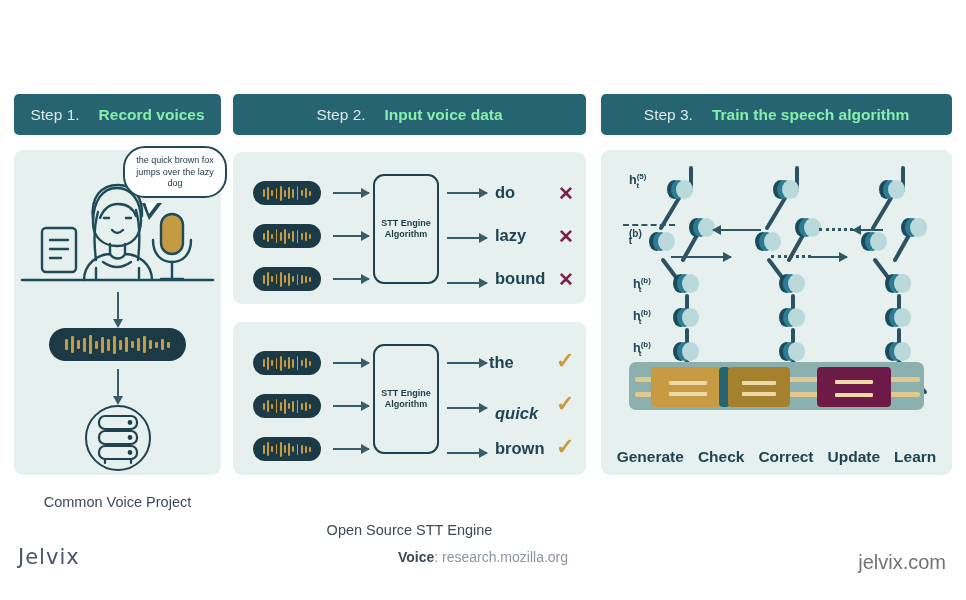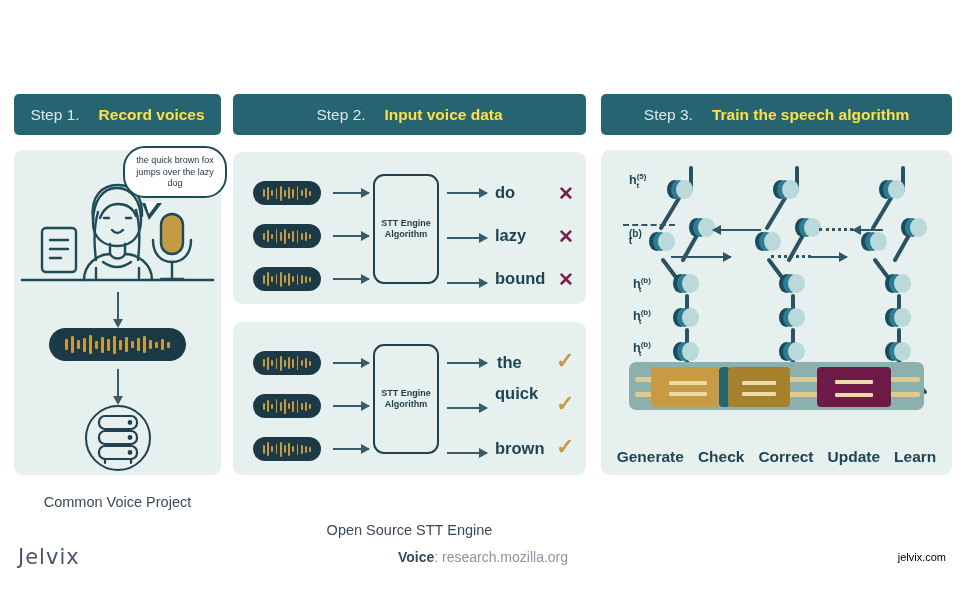--- a/index.html
+++ b/index.html
@@ -32,21 +32,21 @@
     background: #266471;
     border-radius: 5px;
     display: flex;
     align-items: center;
     justify-content: center;
     color: #eef4f5;
     font-size: 15.5px;
     white-space: nowrap;
   }
   .step-bar .lite { font-weight: 400; color: #dce9ec; }
-  .step-bar .bold { font-weight: 700; color: #fde047; margin-left: 19px; }
+  .step-bar .bold { font-weight: 700; color: #86efac; margin-left: 19px; }
   #bar1 { left: 14px;  top: 94px; width: 207px; }
   #bar2 { left: 233px; top: 94px; width: 353px; }
   #bar3 { left: 601px; top: 94px; width: 351px; }
 
   
   .panel {
     position: absolute;
     background: #e6f0ee;
     border-radius: 9px;
   }
@@ -74,21 +74,21 @@
     font-family: "DejaVu Sans", sans-serif;
     letter-spacing: 1px;
   }
   .source {
     position: absolute; left: 0; top: 549px; width: 966px;
     text-align: center; font-size: 14px; color: #8a94a3;
   }
   .source b { color: #3b4a58; font-weight: 700; }
   .site {
     position: absolute; right: 20px; top: 551px;
-    font-size: 11px; color: #000000;
+    font-size: 20px; color: #737373;
   }
 
   
   .p1-wrap { position: absolute; left: 0; top: 0; width: 207px; height: 325px; }
   .bubble {
     position: absolute;
     left: 109px; top: -4px;
     width: 104px; min-height: 48px;
     background: #ffffff;
     border: 2px solid #1f4b58;
@@ -460,42 +460,42 @@
           <i style="height:12px"></i>
           <i style="height:9px"></i>
         <i style="height:14px"></i>
           <i style="height:6px"></i>
           <i style="height:10px"></i>
           <i style="height:5px"></i>
       </div>
       <div class="arrow-h" style="width:36px; margin-left:12px;"></div>
     </div>
     <div class="arrow-h" style="left:214px; top:40px; width:40px;"></div>
-    <div class="word" style="left:264px; top:31px;">the</div>
+    <div class="word" style="left:256px; top:31px;">the</div>
     <div class="mark ck" style="left:323px; top:26px;">✓</div>
 
     <div class="row" style="left:20px; top:68px;">
       <div class="wv">
         <i style="height:7px"></i>
           <i style="height:12px"></i>
           <i style="height:5px"></i>
           <i style="height:14px"></i>
         <i style="height:9px"></i>
           <i style="height:15px"></i>
           <i style="height:6px"></i>
           <i style="height:11px"></i>
         <i style="height:13px"></i>
           <i style="height:7px"></i>
           <i style="height:9px"></i>
           <i style="height:5px"></i>
       </div>
       <div class="arrow-h" style="width:36px; margin-left:12px;"></div>
     </div>
     <div class="arrow-h" style="left:214px; top:83px; width:40px;"></div>
-    <div class="word" style="left:262px; top:62px;">quick</div>
+    <div class="word" style="left:262px; top:82px;font-style:italic;">quick</div>
     <div class="mark ck" style="left:323px; top:69px;">✓</div>
 
     <div class="row" style="left:20px; top:111px;">
       <div class="wv">
         <i style="height:9px"></i>
           <i style="height:14px"></i>
           <i style="height:6px"></i>
           <i style="height:10px"></i>
         <i style="height:15px"></i>
           <i style="height:8px"></i>

